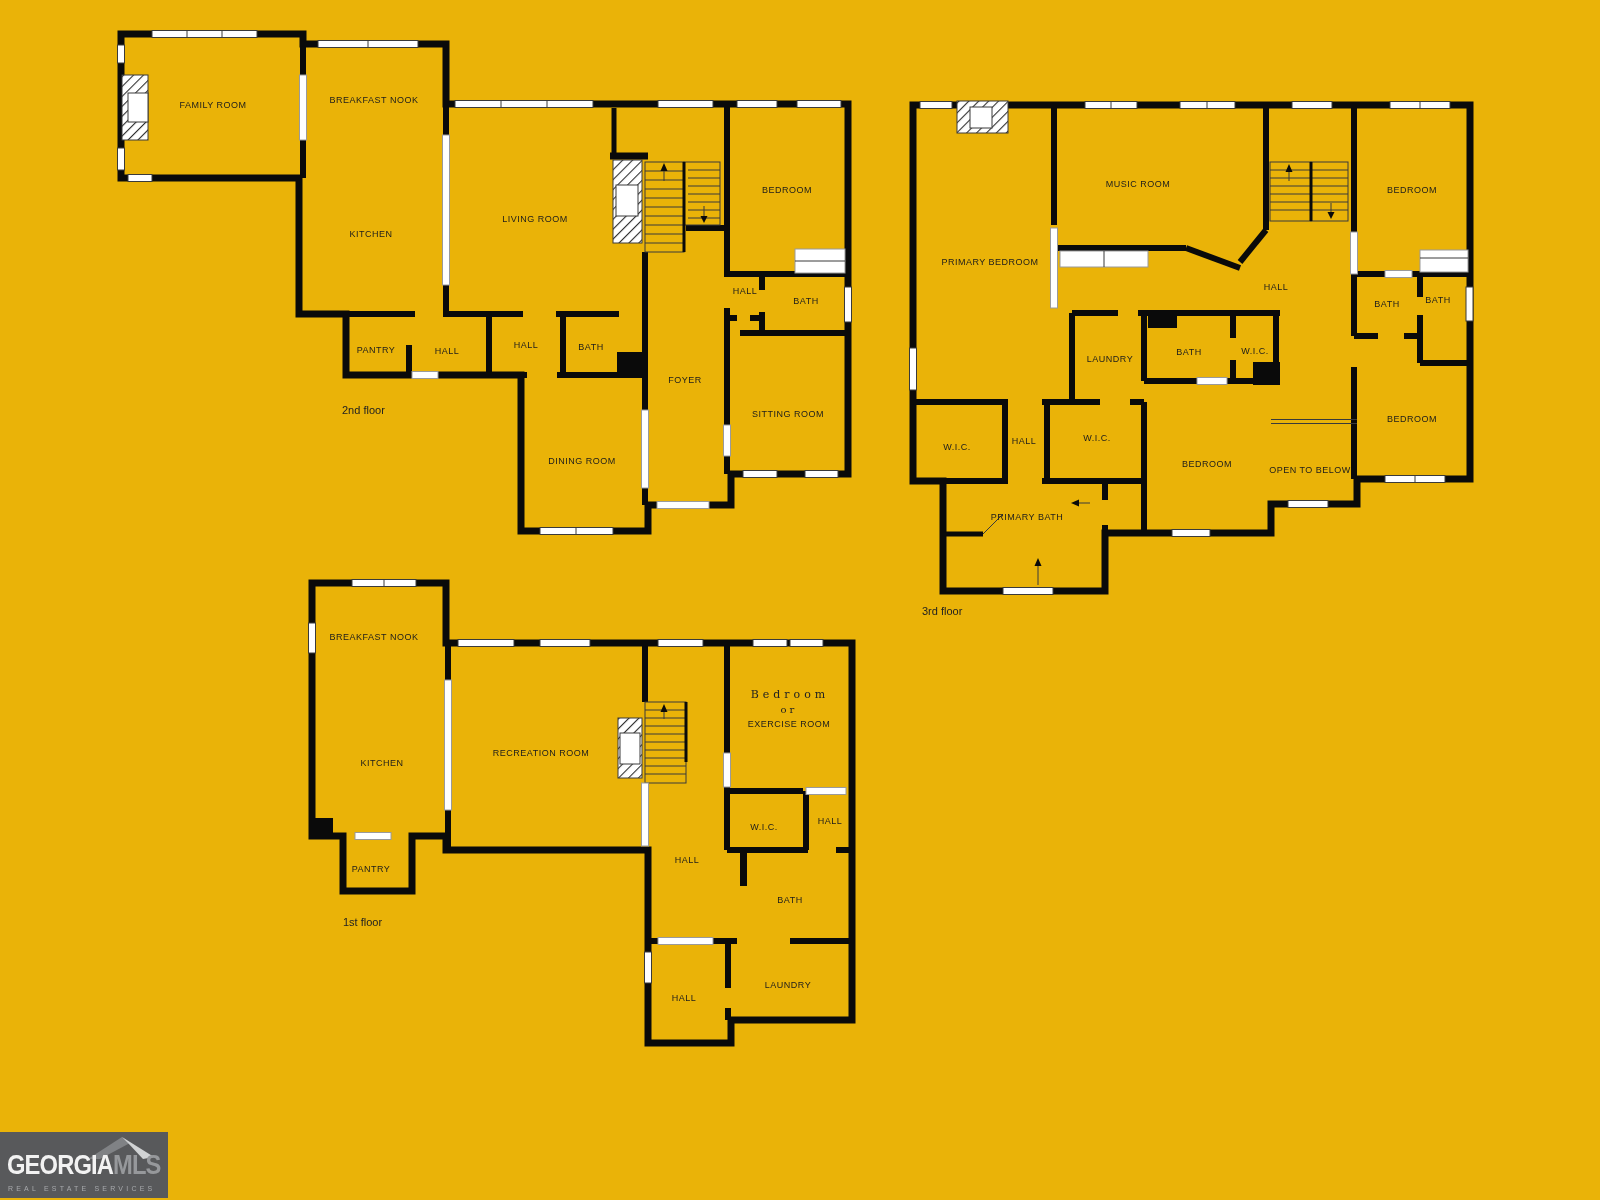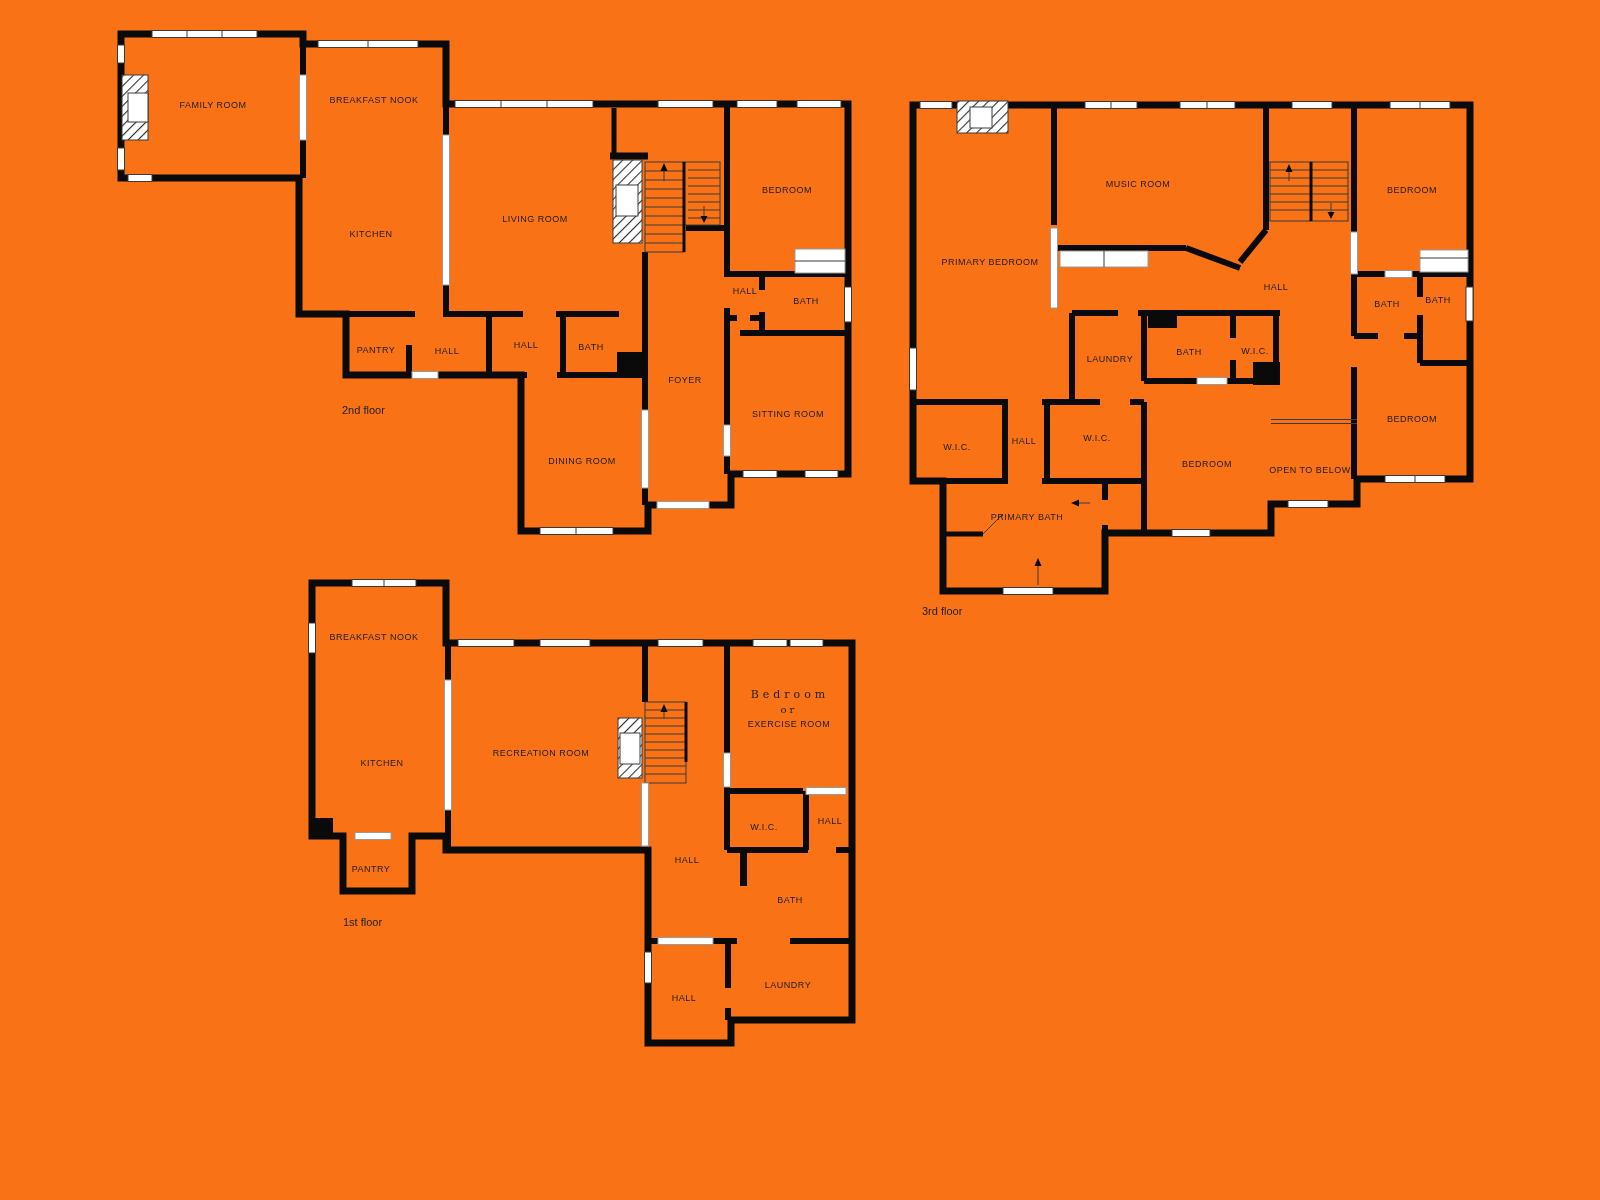--- a/index.html
+++ b/index.html
@@ -1,16 +1,16 @@
 <!DOCTYPE html>
 <html><head>
 <meta charset="utf-8">
 <style>
   html,body{margin:0;padding:0;background:#ffffff;}
-  #canvas{position:relative;width:1600px;height:1200px;background:#f97316;overflow:hidden;
+  #canvas{position:relative;width:1600px;height:1200px;background:#eab308;overflow:hidden;
           font-family:"Liberation Sans",sans-serif;text-align:center;}
   svg{display:block}
   
   .wall7{stroke:#0a0a0a;stroke-width:7;fill:none;stroke-linecap:butt}
   .wall6{stroke:#0a0a0a;stroke-width:6;fill:none;stroke-linecap:butt}
   .wall5{stroke:#0a0a0a;stroke-width:5;fill:none;stroke-linecap:butt}
   .div3{stroke:#0a0a0a;stroke-width:3;fill:none}
   .wfill{fill:#0a0a0a;stroke:none}
   .thin{stroke:#3a3a3a;stroke-width:1;fill:none}
   .win{fill:#ffffff;stroke:#3a3a3a;stroke-width:1}
@@ -276,14 +276,24 @@
       <text class="room" x="830" y="824">HALL</text>
       <text class="room" x="687" y="863">HALL</text>
       <text class="room" x="790" y="903">BATH</text>
       <text class="room" x="684" y="1001">HALL</text>
       <text class="room" x="788" y="988">LAUNDRY</text>
       <text class="floorlbl" x="343" y="926">1st floor</text>
     </g>
   </g>
 </svg>
 
-
+<div class="logo">
+  <svg class="logo-roof" width="70" height="24" viewBox="0 0 70 24">
+    <polygon points="2,24 36,2 44,8 14,24" fill="#808285"></polygon>
+    <polygon points="36,2 68,22 57,24 42,8" fill="#d1d3d4"></polygon>
+  </svg>
+  <div class="logo-brand">
+    <span class="p1">GEORGIA</span><span class="p2">MLS</span>
+  </div>
+  <div class="logo-tagline">REAL ESTATE SERVICES</div>
 </div>
 
+</div>
+
 </body></html>

